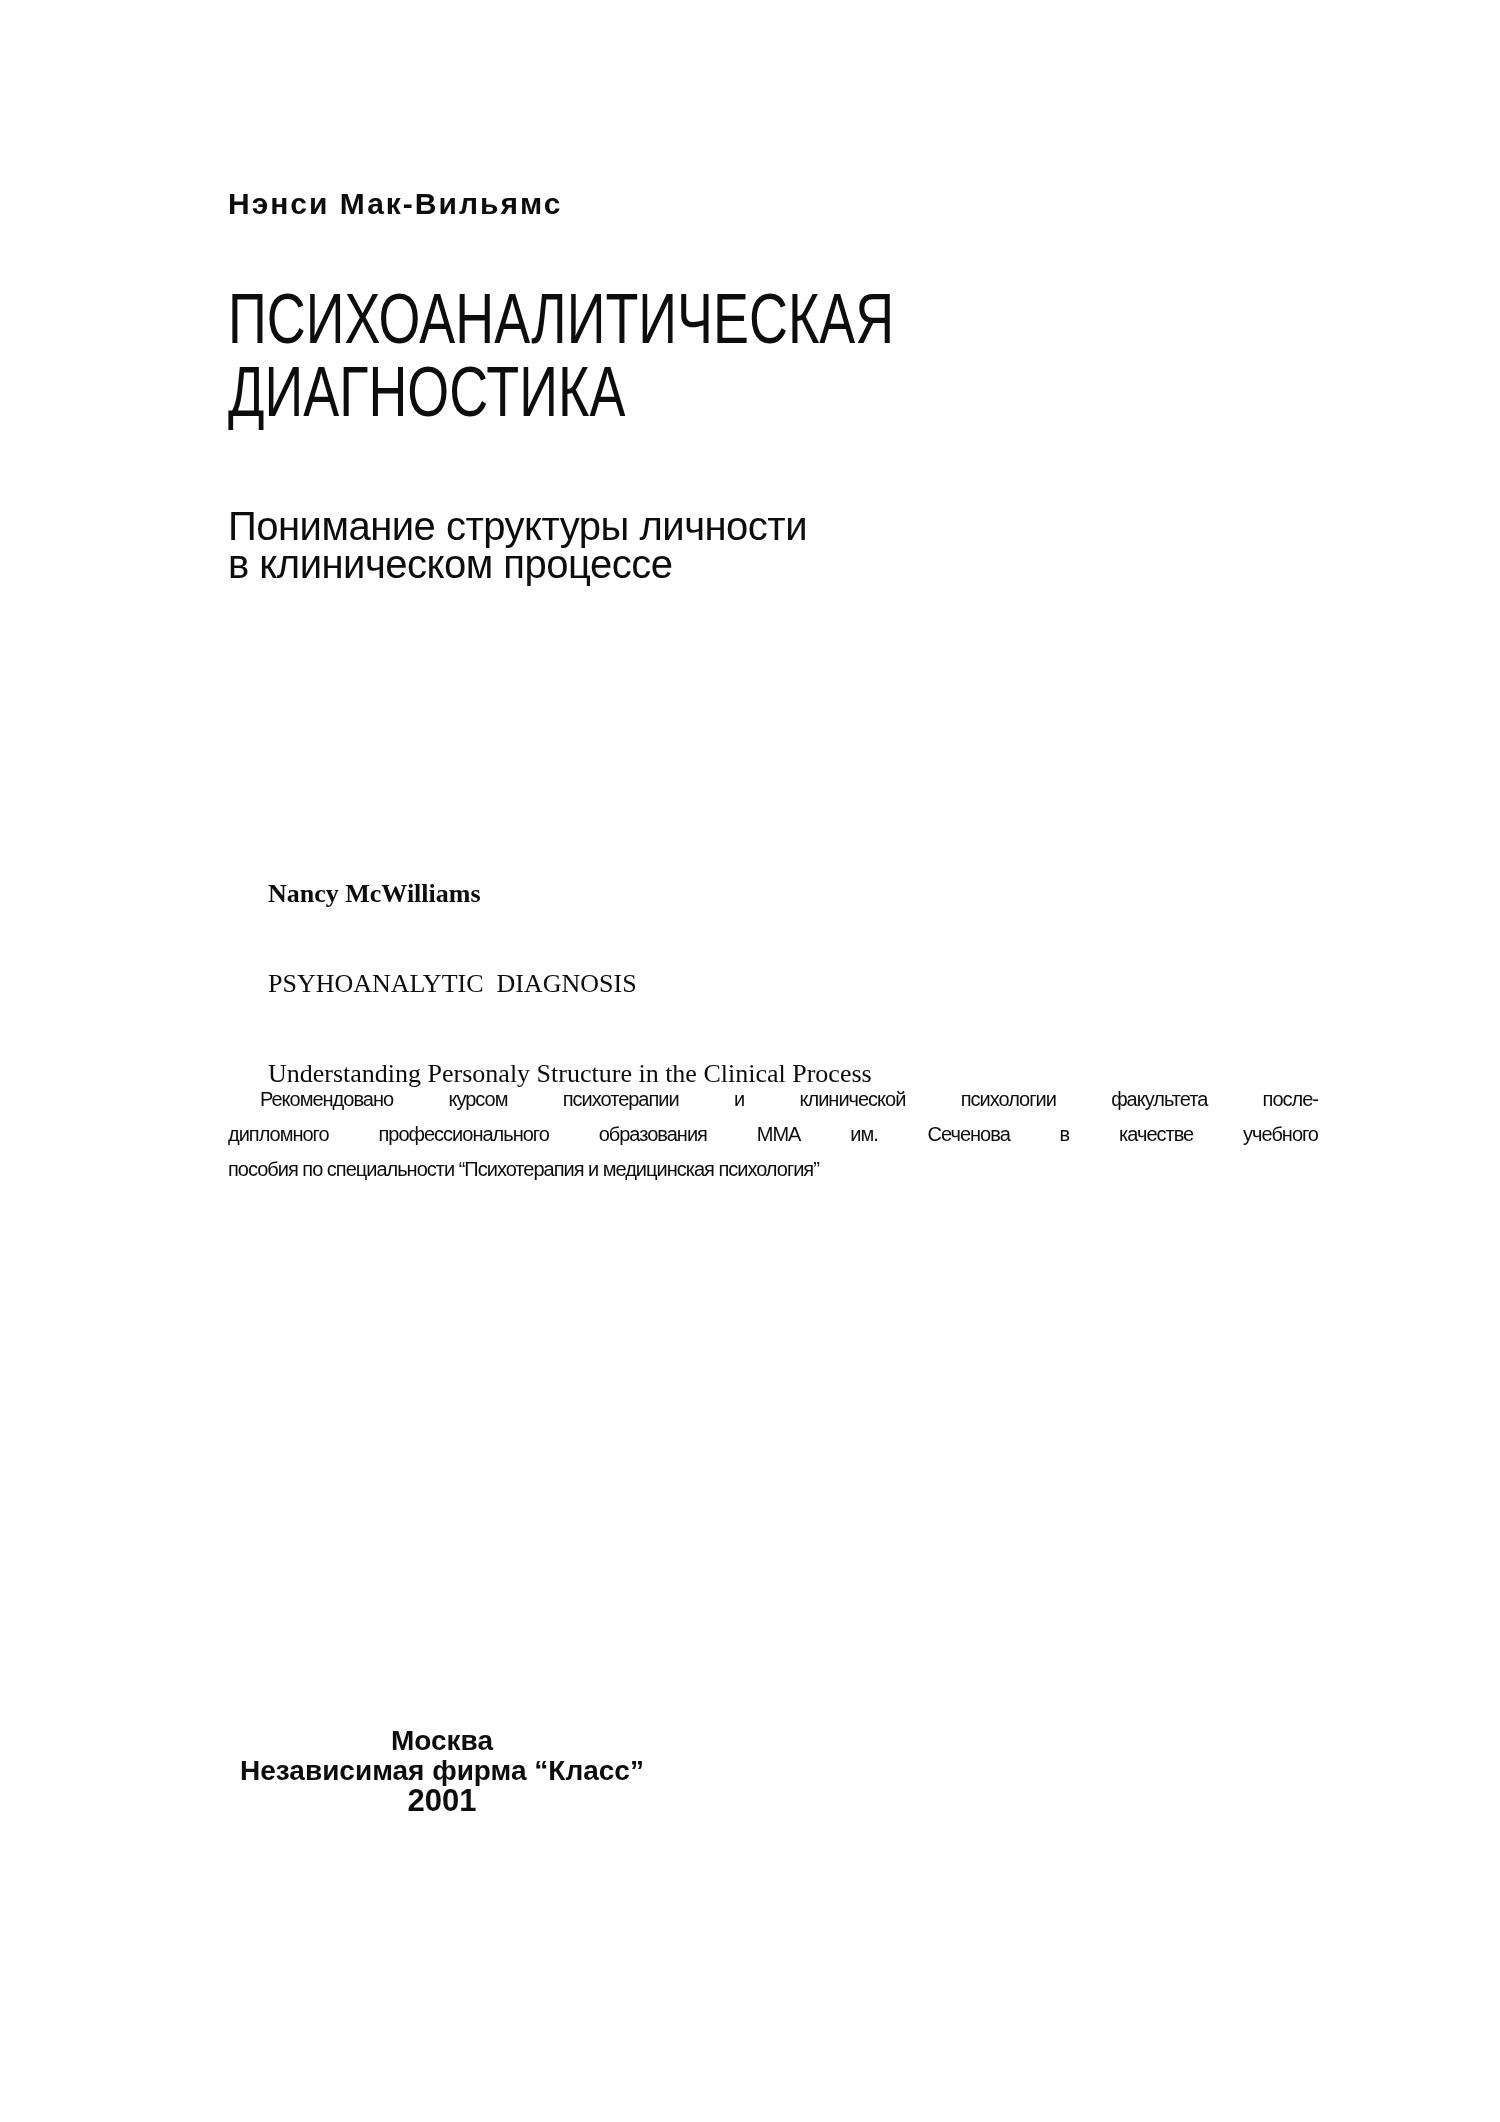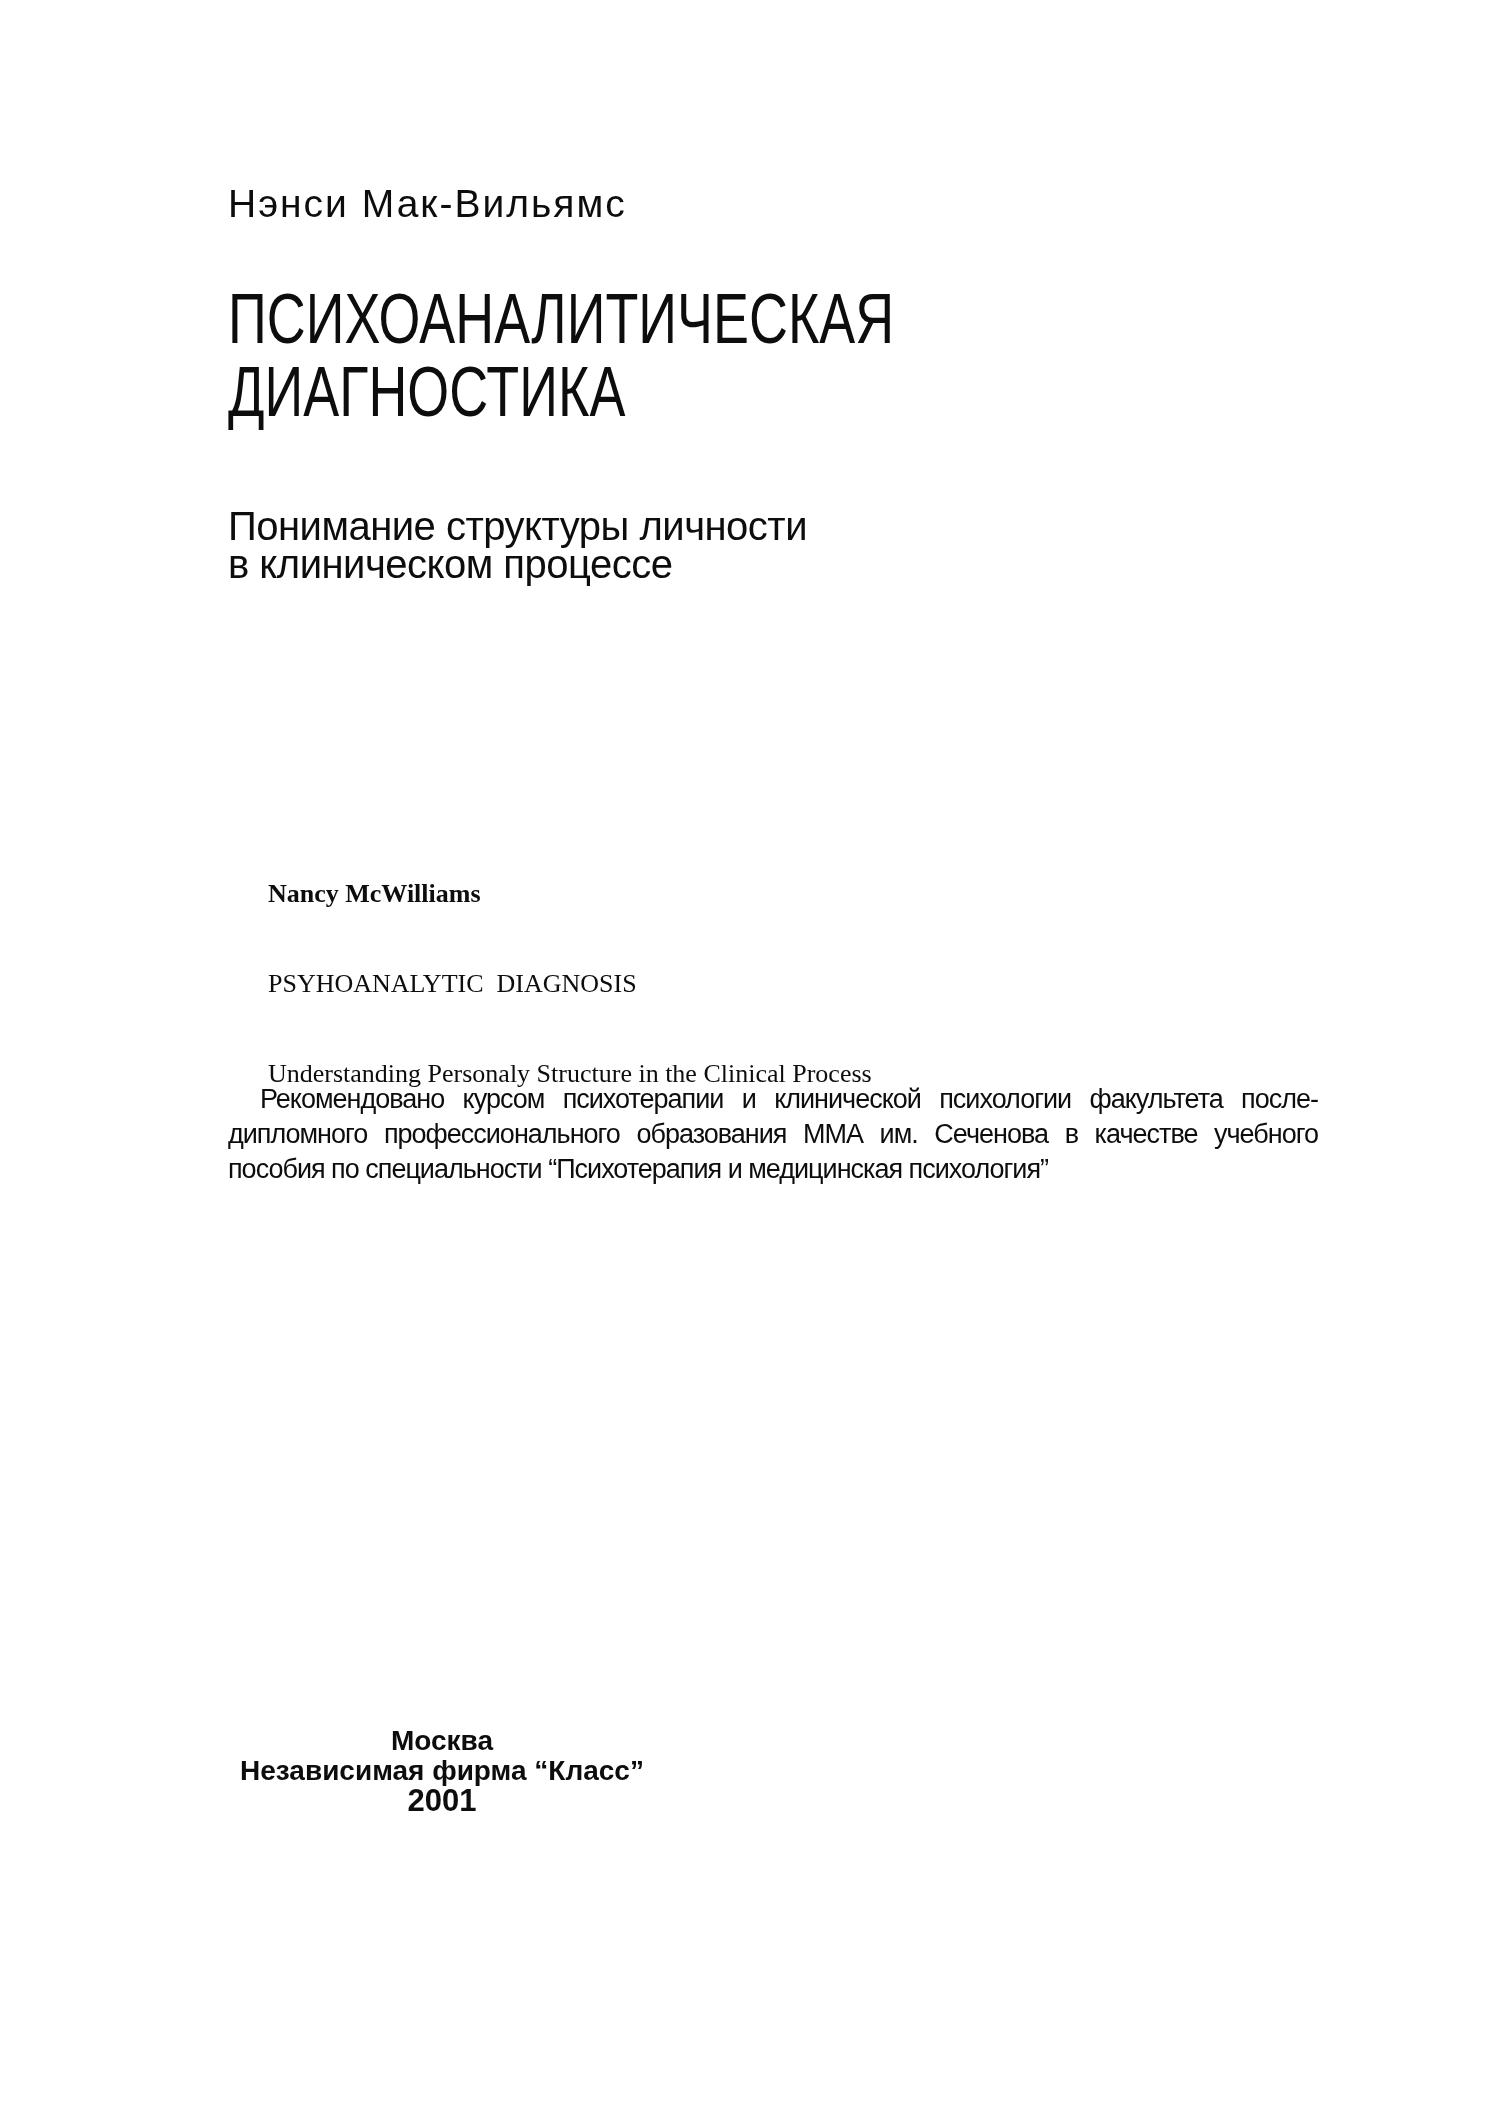--- a/index.html
+++ b/index.html
@@ -15,22 +15,22 @@
   .page {
     position: absolute;
     left: 0; top: 0;
     width: 1500px; height: 2122px;
     background: #ffffff;
   }
   .abs { position: absolute; }
 
   .author {
     left: 228px; top: 184px;
-    font-size: 39px;
-    font-weight: normal;
+    font-size: 30px;
+    font-weight: bold;
     letter-spacing: 2px;
     line-height: 39px;
     white-space: nowrap;
   }
 
   .book-title {
     left: 228px; top: 283px;
     font-size: 70px;
     line-height: 73px;
     font-weight: 400;
@@ -64,21 +64,21 @@
     font-size: 26px;
     line-height: 30px;
     white-space: pre-wrap;
   }
   .original .orig-author { font-weight: bold; }
   .original div { white-space: pre; margin-left: 40px; }
 
   .recommendation {
     left: 228px; top: 1082px;
     width: 1090px;
-    font-size: 27px;
+    font-size: 20px;
     line-height: 35px;
     letter-spacing: -1px;
   }
   .recommendation .r-just {
     text-align: justify;
     text-align-last: justify;
     white-space: nowrap;
   }
   .recommendation .r-indent { text-indent: 32px; }
   .recommendation .r-last { text-align: left; white-space: nowrap; }

